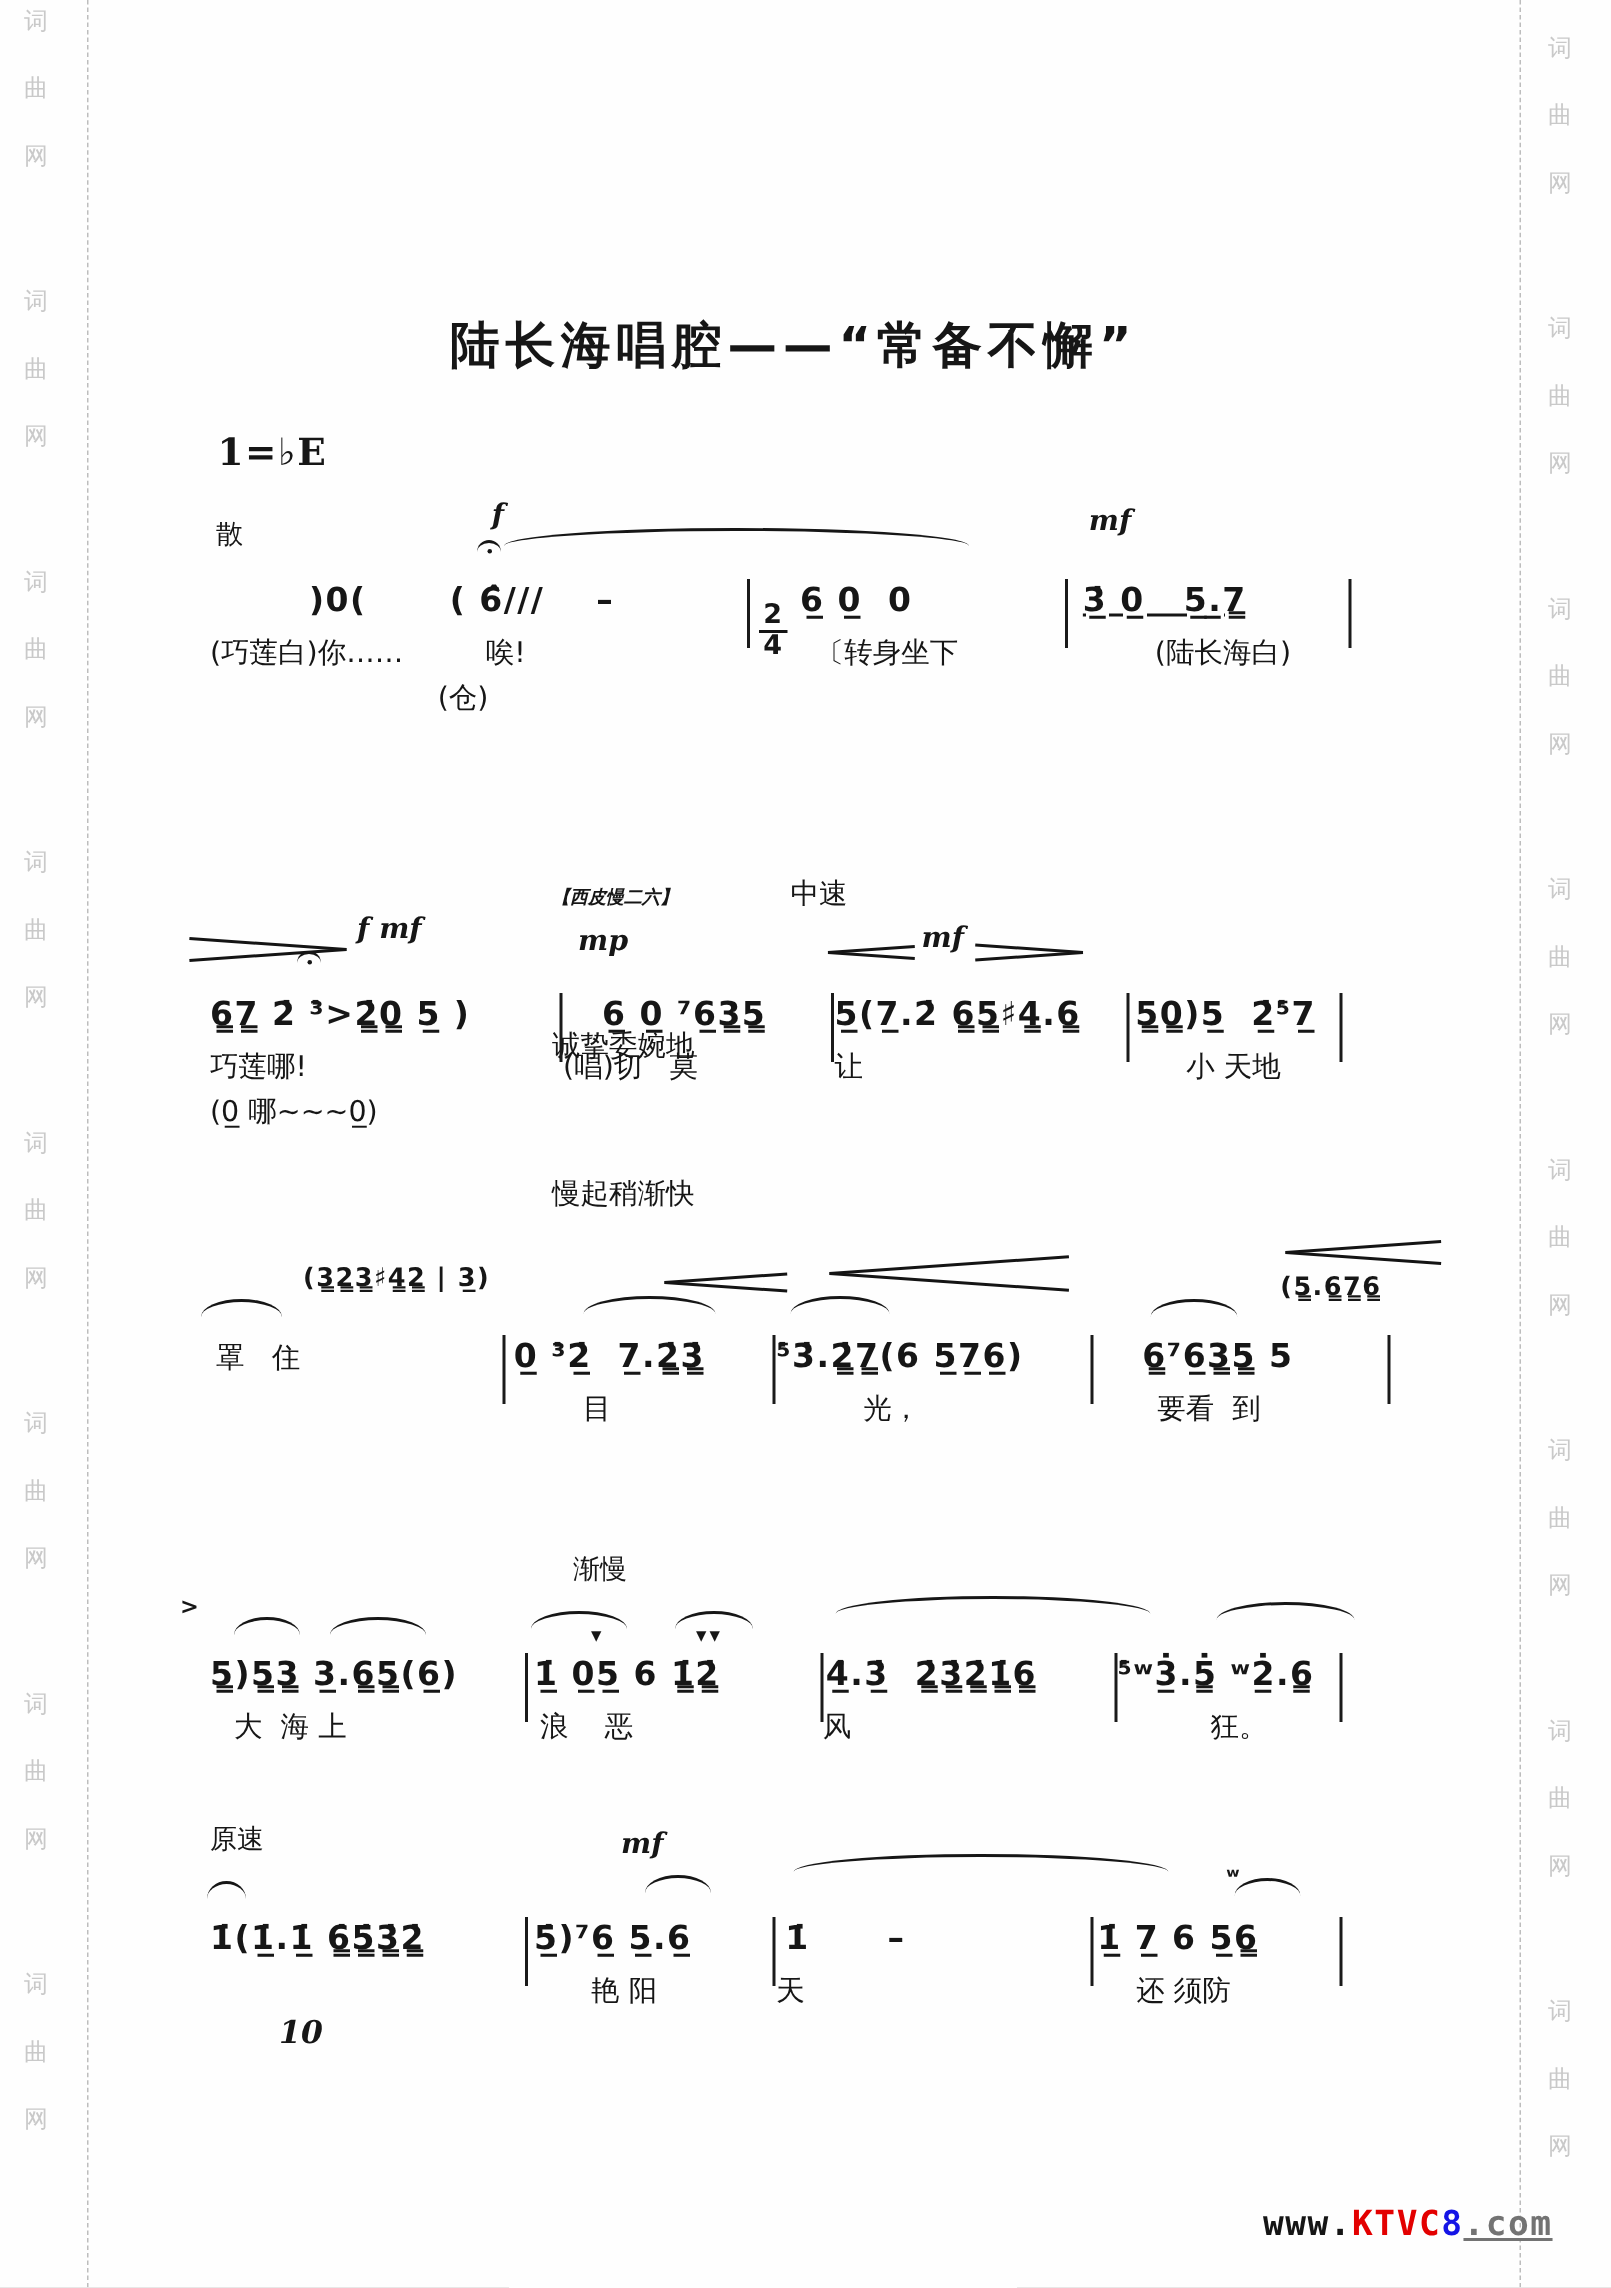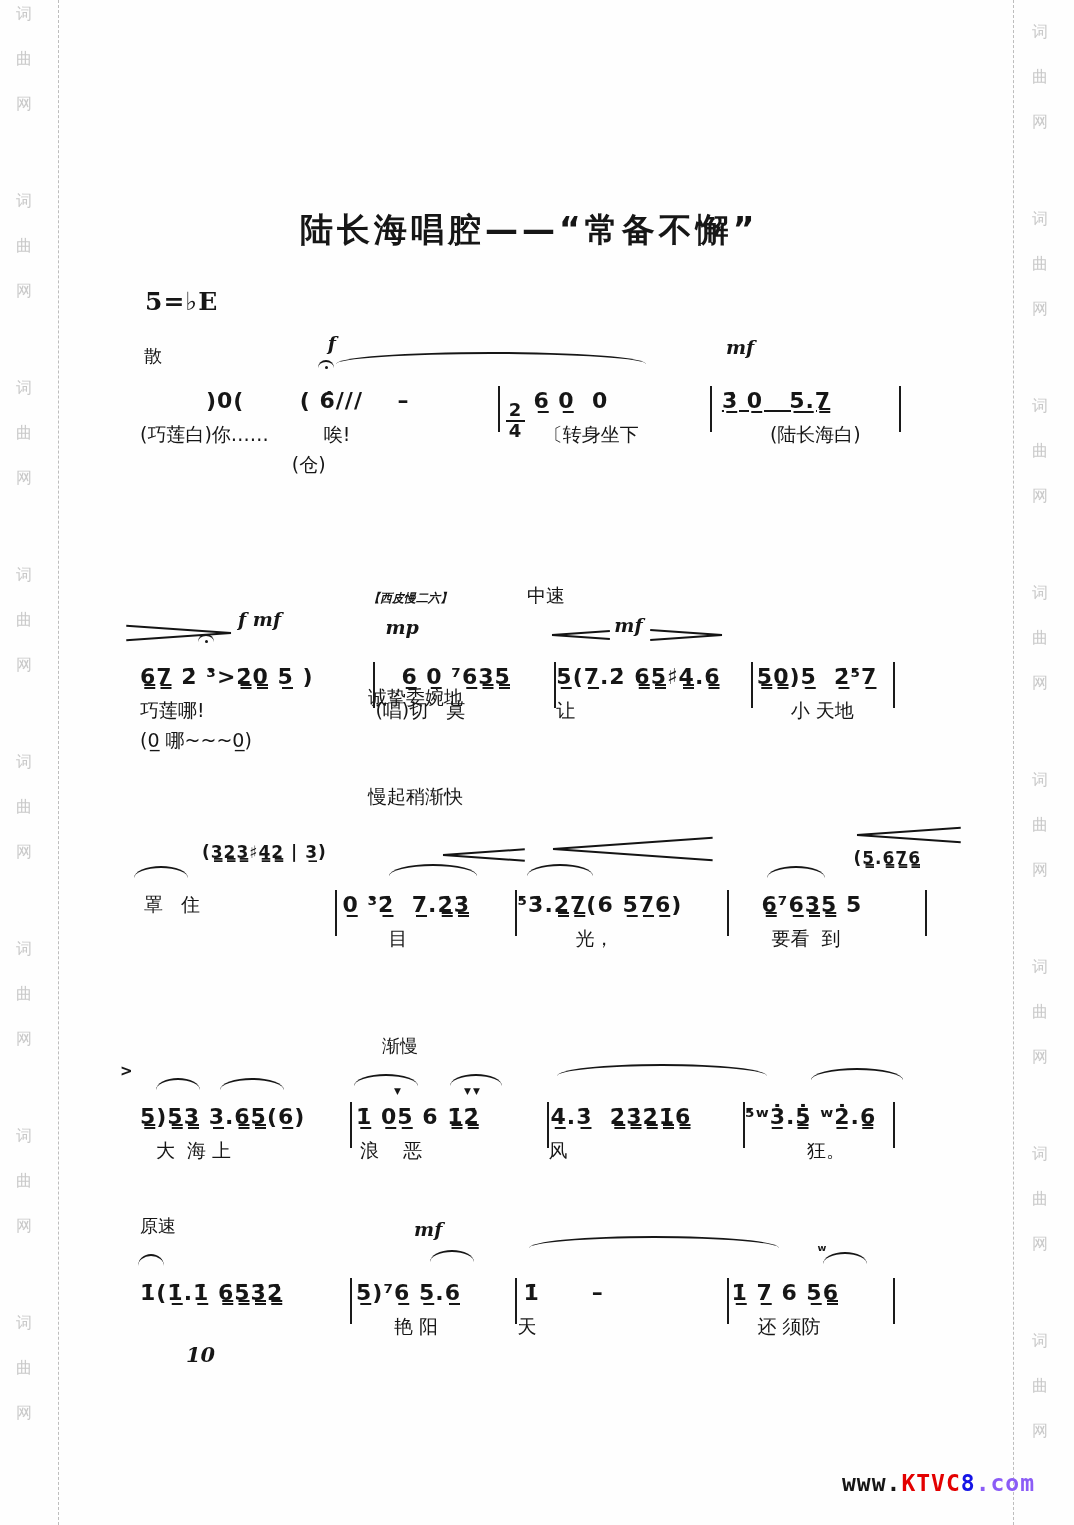--- a/index.html
+++ b/index.html
@@ -97,21 +97,21 @@
       <span class="wm-char" style="left: 1032px; top: 1049px;">网</span>
       <span class="wm-char" style="left: 1032px; top: 1146px;">词</span>
       <span class="wm-char" style="left: 1032px; top: 1191px;">曲</span>
       <span class="wm-char" style="left: 1032px; top: 1236px;">网</span>
       <span class="wm-char" style="left: 1032px; top: 1333px;">词</span>
       <span class="wm-char" style="left: 1032px; top: 1378px;">曲</span>
       <span class="wm-char" style="left: 1032px; top: 1423px;">网</span>
     </div>
 
   <h1 class="title">陆长海唱腔——“常备不懈”</h1>
-  <div class="keysig">5=♭E</div>
+  <div class="keysig">1=♭E</div>
 
   <div class="tuneblock">
     <div class="tune">【西皮慢二六】</div>
     <div class="mood">诚挚委婉地</div>
     <div class="t1">慢起稍渐快</div>
   </div>
   <div class="tempo-mid">中速</div>
 
   <div id="score">
       <div class="sys" style="top: 336px;">
@@ -296,14 +296,14 @@
             <div class="tok slur" style="width: 44px; left: 94px; top: 24px;"></div>
           </div>
           <div class="notes" style="padding-left: 2px;"><span>1̲̇ 7̲ 6 5̲6̳</span></div>
           <div class="lyric" style="padding-left: 28px;">还 须防</div>
         </div>
         <div class="bar"></div>
       </div>
     </div>
 
   <div class="pagenum">10</div>
-  <div id="logo" class="logo"><span class="logo-seg" style="color: rgb(21, 21, 21);">www.</span><span class="logo-seg" style="color: rgb(227, 0, 0);">KTVC</span><span class="logo-seg" style="color: rgb(20, 20, 230);">8</span><span class="logo-seg" style="color: #8b5cf6;">.com</span></div>
+  <div id="logo" class="logo"><span class="logo-seg" style="color: rgb(21, 21, 21);">www.</span><span class="logo-seg" style="color: rgb(227, 0, 0);">KTVC</span><span class="logo-seg" style="color: rgb(20, 20, 230);">8</span><span class="logo-seg" style="color: #737373; text-decoration: underline;">.com</span></div>
 </div>
 
 </body></html>

